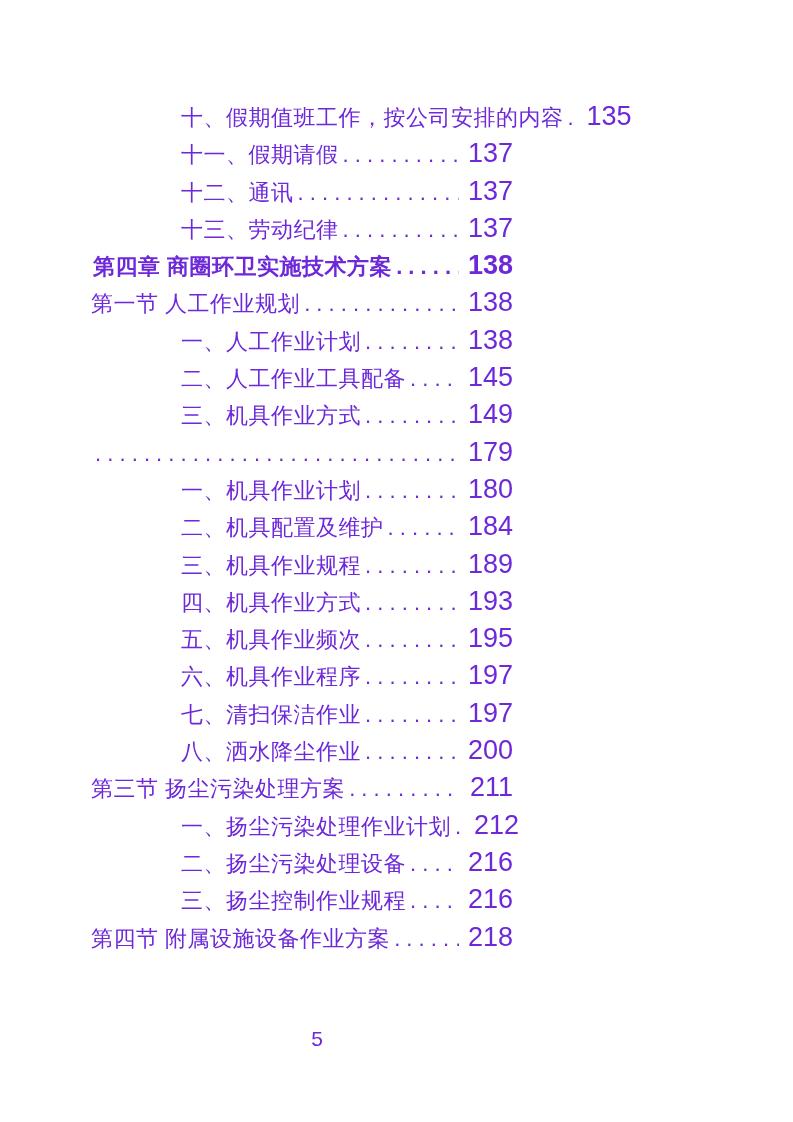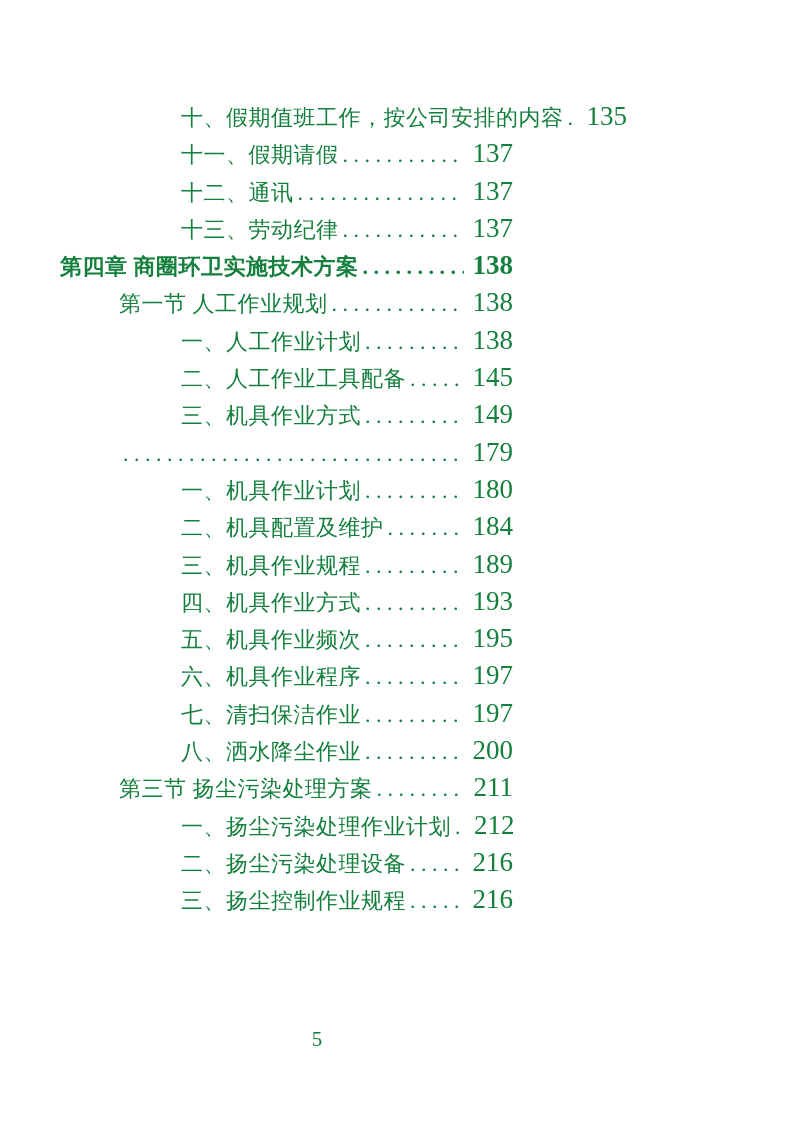--- a/index.html
+++ b/index.html
@@ -6,39 +6,39 @@
     margin: 0;
     padding: 0;
     background: #ffffff;
   }
   .page {
     position: relative;
     width: 634px;
     height: 1122px;
     background: #ffffff;
     overflow: hidden;
-    font-family: Liberation Serif, serif;
-    color: #15803d;
+    font-family: Liberation Sans, sans-serif;
+    color: #6d28d9;
   }
   .toc {
     position: absolute;
     top: 98px;
     left: 0;
     right: 121px; 
   }
   .toc-row {
     display: flex;
     align-items: baseline;
     height: 37.3px;
     line-height: 37.3px;
     font-size: 22px;
     white-space: nowrap;
   }
-  .toc-row.lv1 { margin-left: 60px; font-weight: 700; }
-  .toc-row.lv2 { margin-left: 119px; }
+  .toc-row.lv1 { margin-left: 93px; font-weight: 700; }
+  .toc-row.lv2 { margin-left: 91px; }
   .toc-row.lv3 { margin-left: 181px; }
   .toc-label {
     flex: 0 0 auto;
     letter-spacing: 0.5px;
   }
   .toc-leader {
     flex: 1 1 auto;
     overflow: hidden;
     white-space: nowrap;
     min-width: 10px;
@@ -169,15 +169,20 @@
       <div class="toc-row lv3">
     <span class="toc-label">二、扬尘污染处理设备</span>
     <span class="toc-leader"></span>
     <span class="toc-page">216</span>
   </div>
       <div class="toc-row lv3">
     <span class="toc-label">三、扬尘控制作业规程</span>
     <span class="toc-leader"></span>
     <span class="toc-page">216</span>
   </div>
+      <div class="toc-row lv2">
+    <span class="toc-label">第四节 附属设施设备作业方案</span>
+    <span class="toc-leader"></span>
+    <span class="toc-page">218</span>
+  </div>
     </div>
   <div class="footer">5</div>
 </div>
 
 </body></html>

